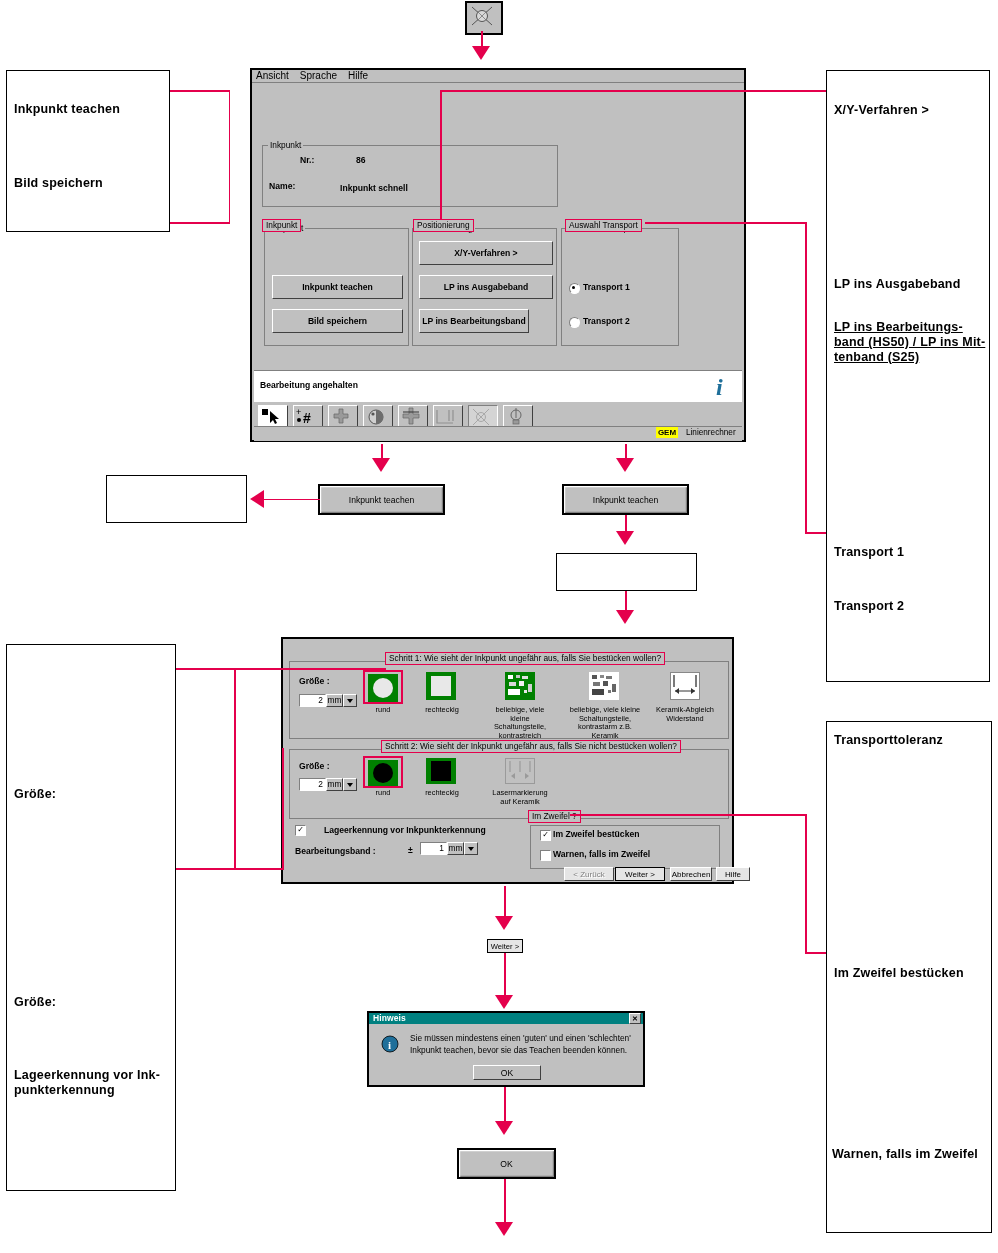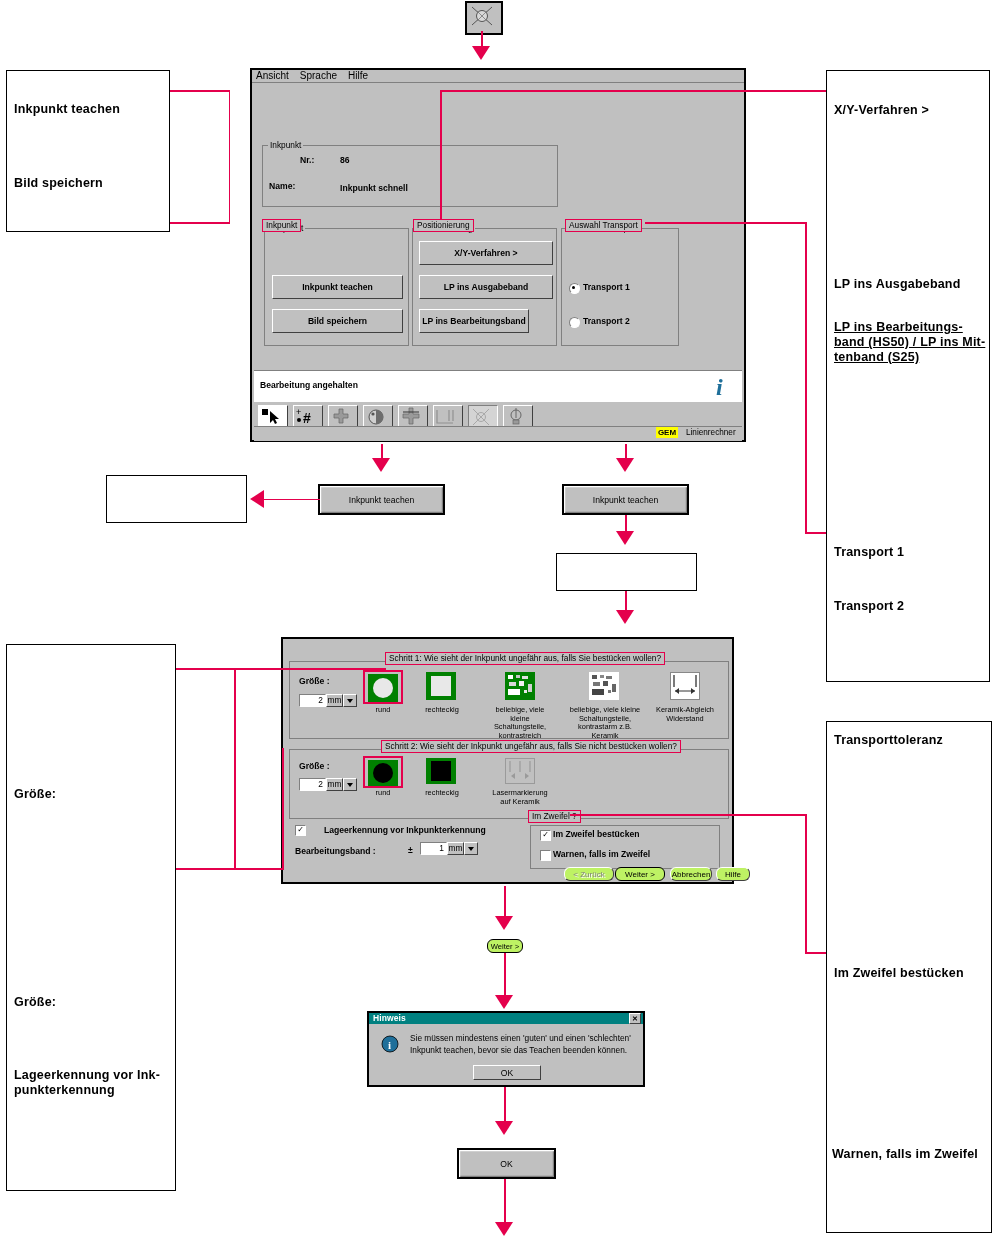--- a/index.html
+++ b/index.html
@@ -72,23 +72,23 @@
            box-sizing:border-box;line-height:11px;color:#000;}
   .spin .u{width:17px;background:#c0c0c0;border-top:1.3px solid #fff;border-left:1.3px solid #fff;
            border-right:1.3px solid #404040;border-bottom:1.3px solid #404040;font-size:8.4px;box-sizing:border-box;
            text-align:center;line-height:10px;color:#000;}
   .spin .d{width:14px;background:#c0c0c0;border-top:1.3px solid #fff;border-left:1.3px solid #fff;
            border-right:1.3px solid #404040;border-bottom:1.3px solid #404040;box-sizing:border-box;
            display:flex;align-items:center;justify-content:center;}
   .caret{width:0;height:0;border-left:3px solid transparent;border-right:3px solid transparent;border-top:4px solid #000;}
 
   .selhl{background:#c0c0c0;}
-  .dlgbtn{position:absolute;background:#bef264;border-top:1.3px solid #fff;border-left:1.3px solid #fff;
+  .dlgbtn{position:absolute;background:#e5e5e5;border-top:1.3px solid #fff;border-left:1.3px solid #fff;
           border-right:1.3px solid #404040;border-bottom:1.3px solid #404040;font-size:8px;
-          display:flex;align-items:center;justify-content:center;color:#000;box-sizing:border-box;border-radius:6px;}
+          display:flex;align-items:center;justify-content:center;color:#000;box-sizing:border-box;}
   .dlgbtn.dis{color:#808080;text-shadow:1px 1px 0 #fff;}
   .dlgbtn.def{border:1.4px solid #000;}
 </style>
 </head>
 <body>
 
 <div class="abs" style="left:465px;top:1px;width:34px;height:30px;background:#c0c0c0;border:2px solid #000;">
   <svg width="30" height="26" viewBox="0 0 30 26">
     <line x1="5" y1="4" x2="25" y2="22" stroke="#555" stroke-width="1"></line>
     <line x1="25" y1="4" x2="5" y2="22" stroke="#555" stroke-width="1"></line>
@@ -106,21 +106,21 @@
   <div class="menubar">
     <span>Ansicht</span>
     <span>Sprache</span>
     <span>Hilfe</span>
   </div>
 
   <div class="gbox" style="left:10px;top:75px;width:296px;height:62px;">
     <div class="glabel">Inkpunkt</div>
   </div>
   <div class="fieldlbl" style="left:17px;top:85px;padding-left:31px;">Nr.:</div>
-  <div class="fieldlbl" style="left:88px;top:85px;text-align:center;">86</div>
+  <div class="fieldlbl" style="left:104px;top:85px;text-align:center;">86</div>
   <div class="fieldlbl" style="left:17px;top:111px;">Name:</div>
   <div class="fieldlbl" style="left:88px;top:113px;">Inkpunkt schnell</div>
 
   <div class="gbox" style="left:12px;top:158px;width:145px;height:118px;">
     <div class="glabel">Inkpunkt</div>
   </div>
   <div class="btn95" style="position:absolute;left:20px;top:205px;width:131px;height:24px;">Inkpunkt teachen</div>
   <div class="btn95" style="position:absolute;left:20px;top:239px;width:131px;height:24px;">Bild speichern</div>
 
   <div class="gbox" style="left:160px;top:158px;width:145px;height:118px;">

